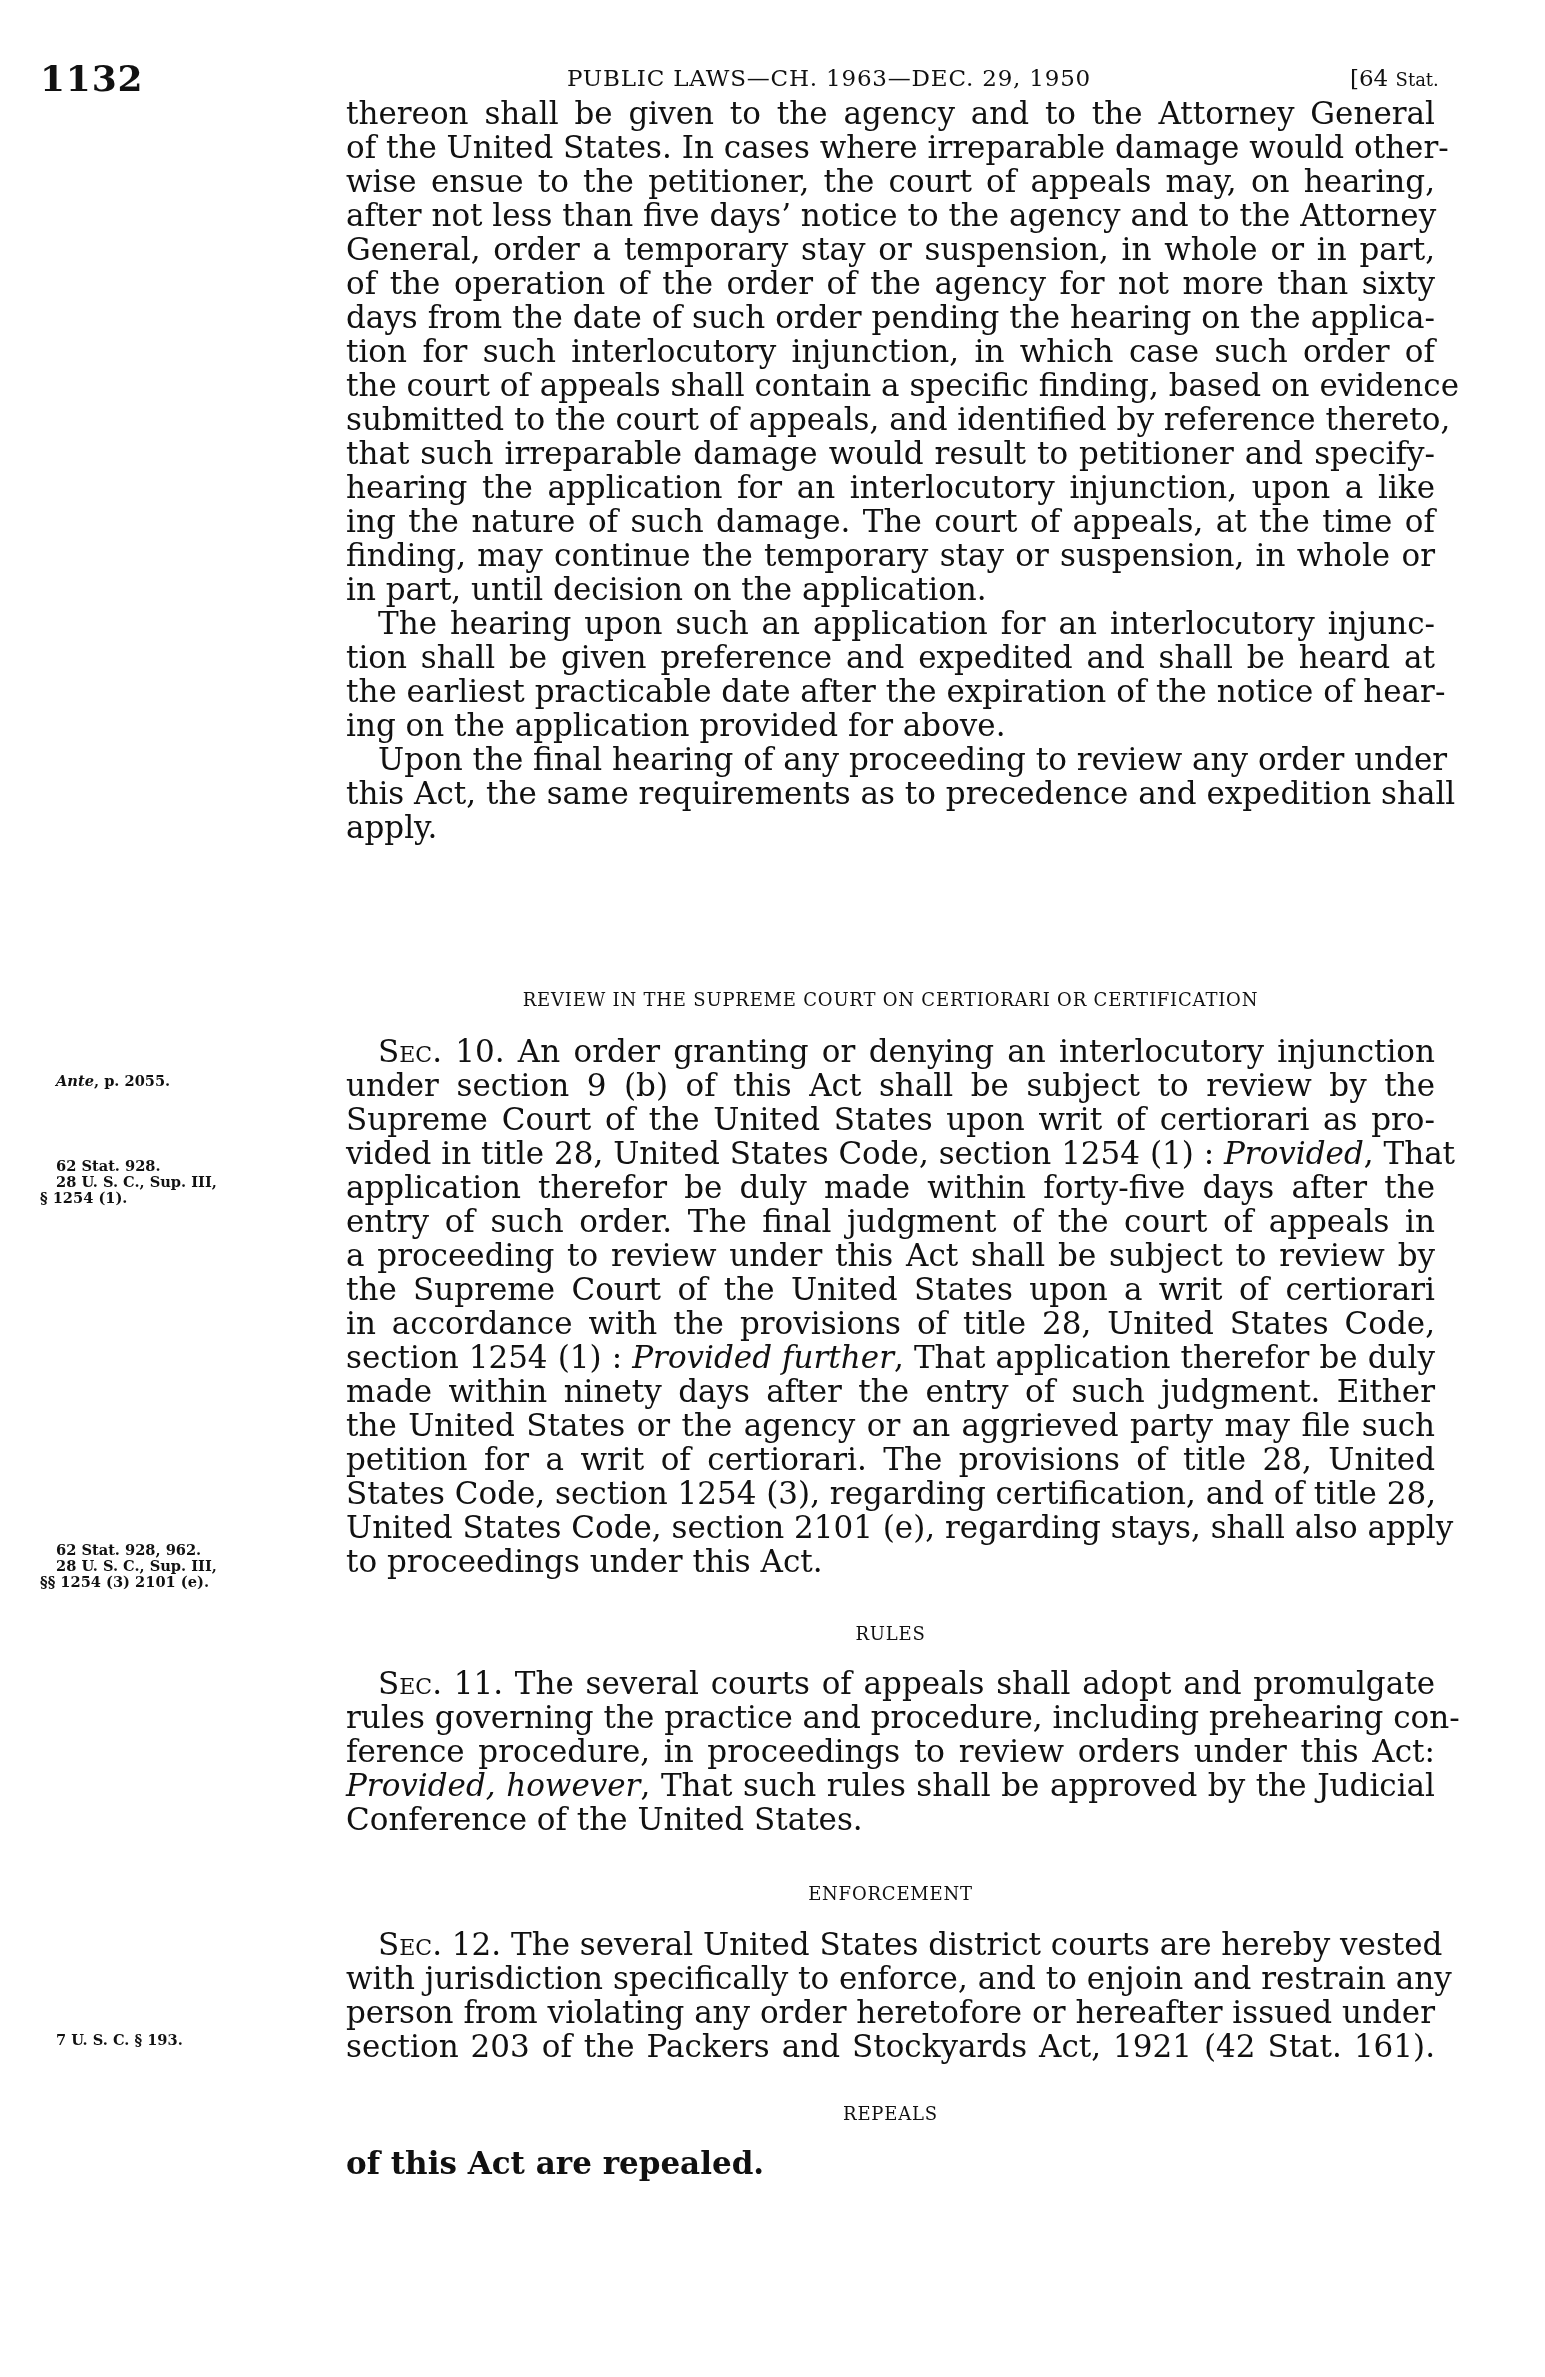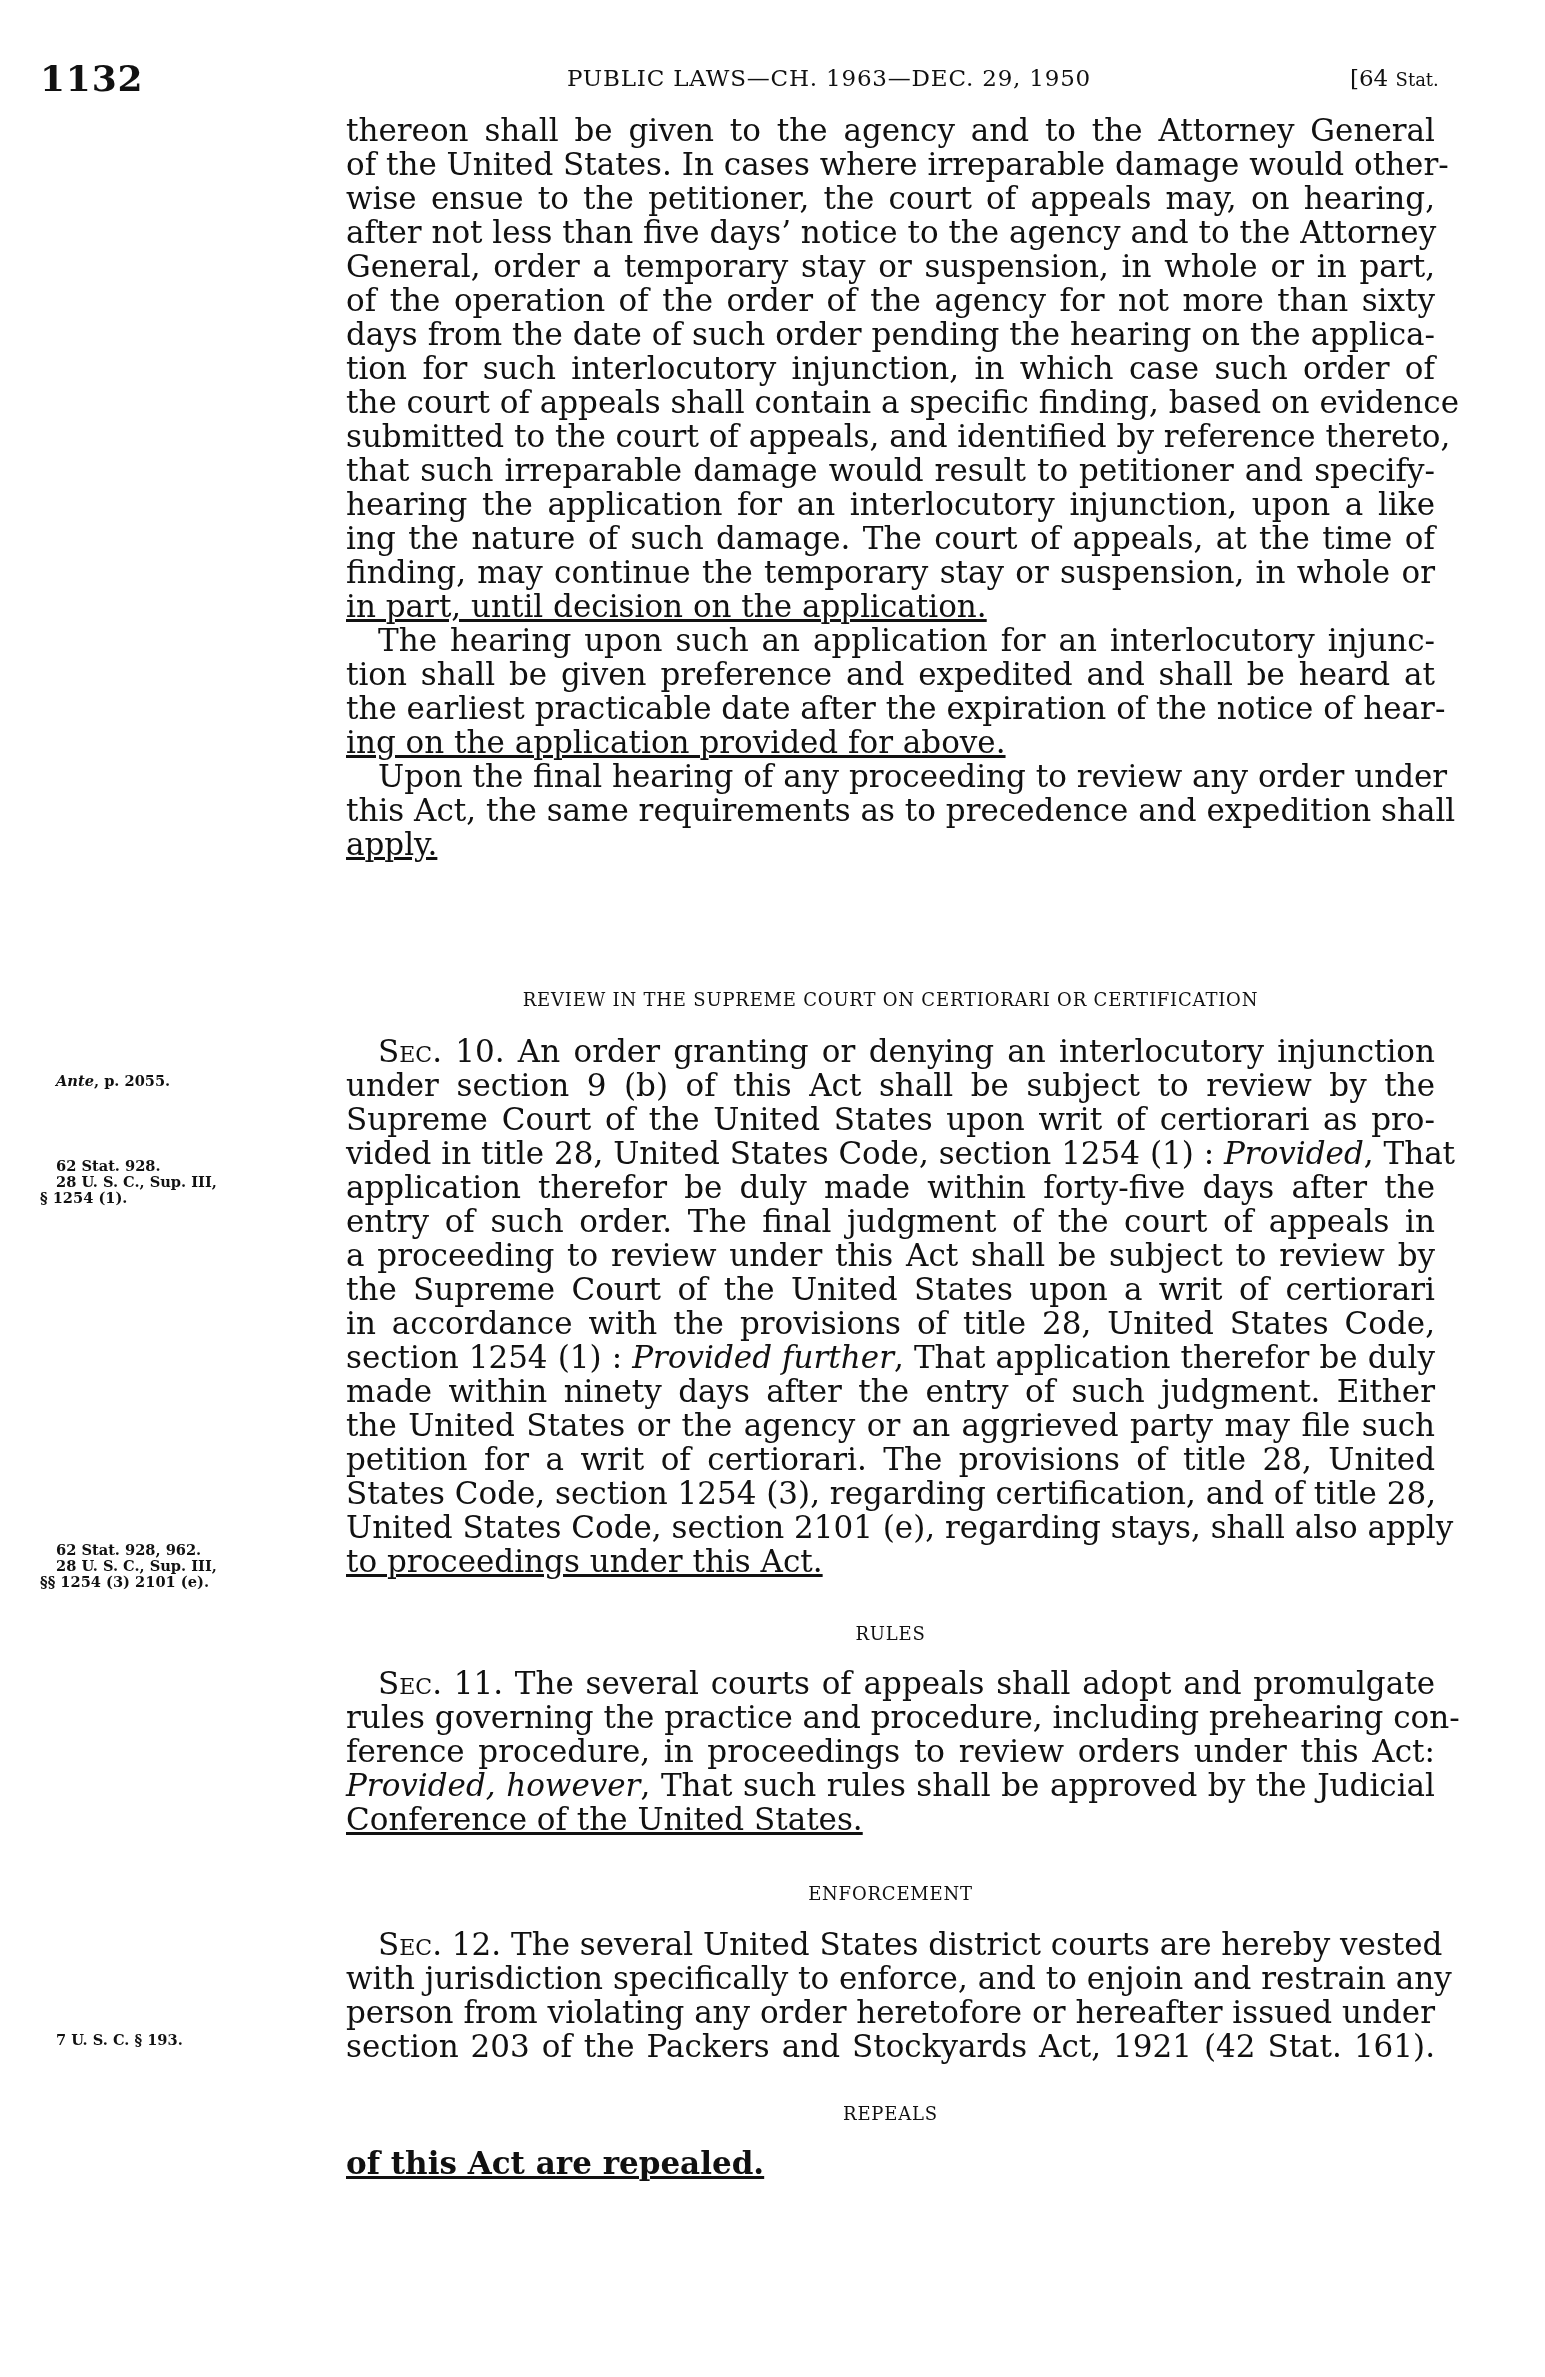--- a/index.html
+++ b/index.html
@@ -5,39 +5,39 @@
   html, body { margin: 0; padding: 0; background: #ffffff; }
   body { width: 1545px; height: 2377px; position: relative; overflow: hidden;
          font-family: "DejaVu Serif", "Liberation Serif", serif; color: #111; }
   .hdr-page { position: absolute; left: 40px; top: 57px; font-size: 36px; font-weight: bold; letter-spacing: 0.8px; }
   .hdr-title { position: absolute; left: 567px; top: 65px; font-size: 23px; letter-spacing: 0.8px; }
   .hdr-vol { position: absolute; left: 1350px; top: 65px; font-size: 23px; }
   .hdr-vol .sc { font-size: 18px; }
   .body-col { position: absolute; left: 346px; width: 1089px; }
   .line { display: block; height: 34px; line-height: 34px; font-size: 31px; white-space: nowrap;
           text-align: justify; text-align-last: justify; }
-  .line.last { text-align-last: left; text-decoration: underline; }
+  .line.last { text-align-last: left; }
   .line.bold { font-weight: bold; }
   .indent { padding-left: 32px; }
   .heading { position: absolute; left: 346px; width: 1089px; text-align: center; font-size: 18px; letter-spacing: 0.8px; }
   .heading.bold { font-weight: normal; }
   .sec-label { font-variant: small-caps; }
   .it { font-style: italic; }
   .margin { position: absolute; left: 32px; width: 300px; font-size: 14.6px; line-height: 16px; font-weight: bold; }
   .margin .l { display:block; padding-left: 24px; }
   .margin .l0 { display:block; padding-left: 0; }
 </style>
 </head>
 <body>
 
 <div class="hdr-page">1132</div>
 <div class="hdr-title">PUBLIC LAWS—CH. 1963—DEC. 29, 1950</div>
 <div class="hdr-vol"><span>[64 </span><span class="sc">Stat.</span></div>
 
-<div class="body-col" style="top:113px;">
+<div class="body-col" style="top:96px;">
   <span class="line">thereon shall be given to the agency and to the Attorney General</span>
   <span class="line">of the United States. In cases where irreparable damage would other-</span>
   <span class="line">wise ensue to the petitioner, the court of appeals may, on hearing,</span>
   <span class="line">after not less than five days’ notice to the agency and to the Attorney</span>
   <span class="line">General, order a temporary stay or suspension, in whole or in part,</span>
   <span class="line">of the operation of the order of the agency for not more than sixty</span>
   <span class="line">days from the date of such order pending the hearing on the applica-</span>
   <span class="line">tion for such interlocutory injunction, in which case such order of</span>
   <span class="line">the court of appeals shall contain a specific finding, based on evidence</span>
   <span class="line">submitted to the court of appeals, and identified by reference thereto,</span>

